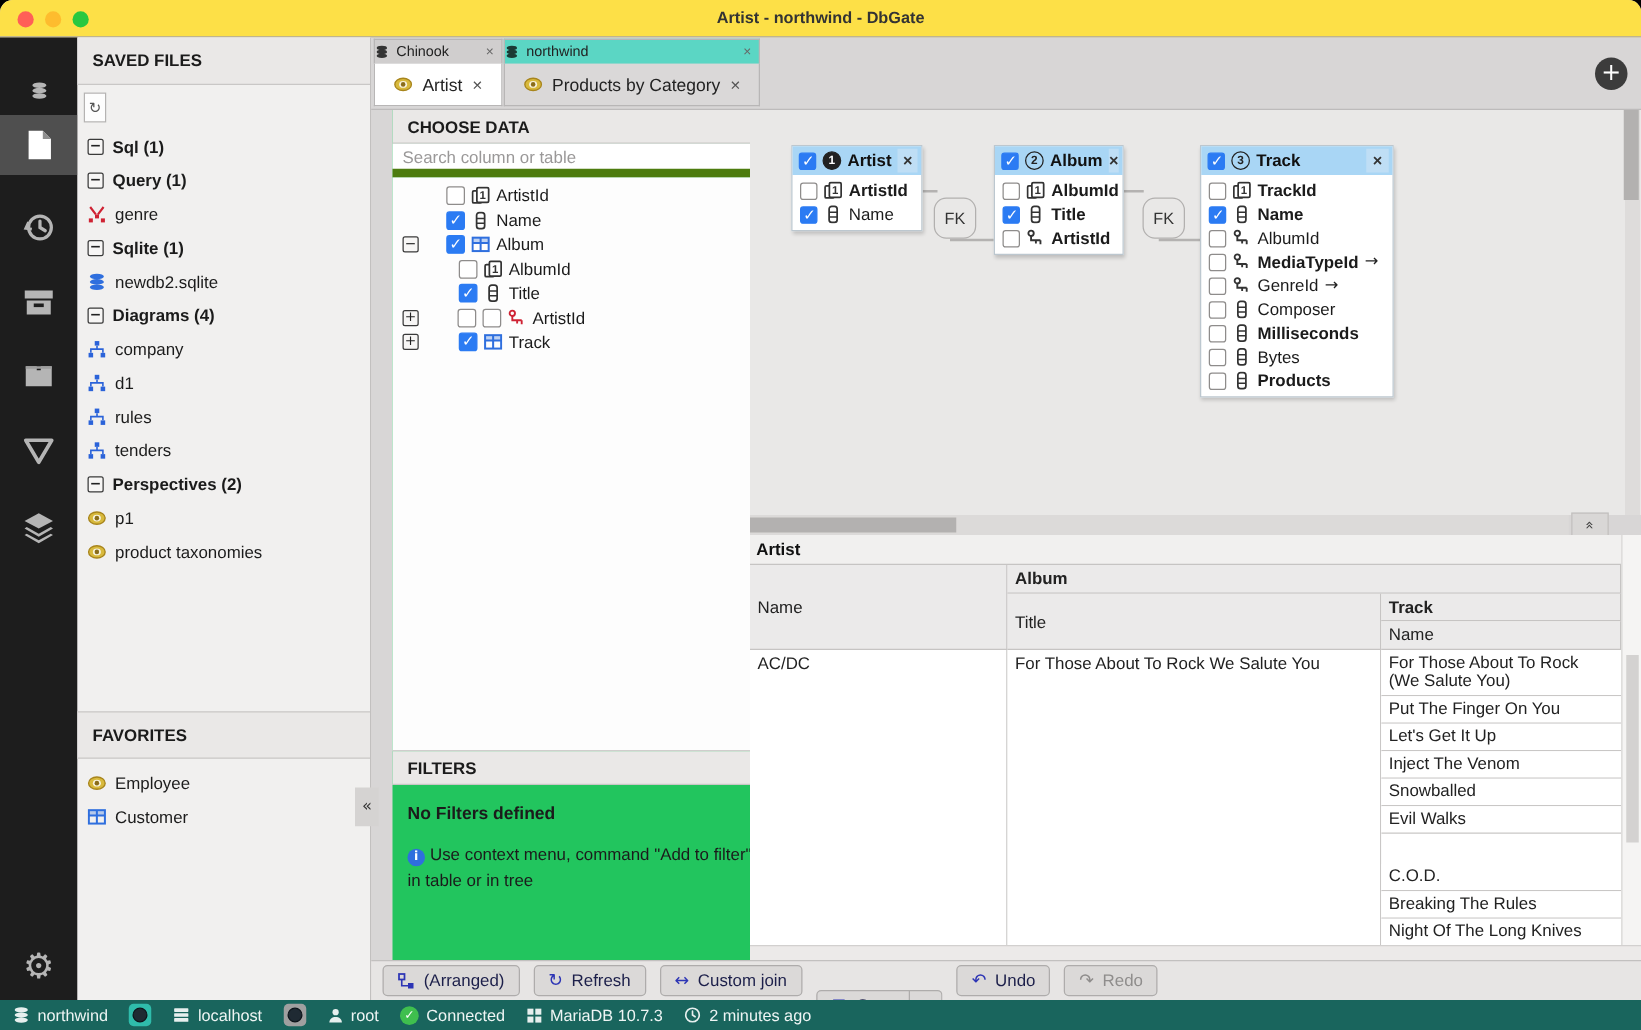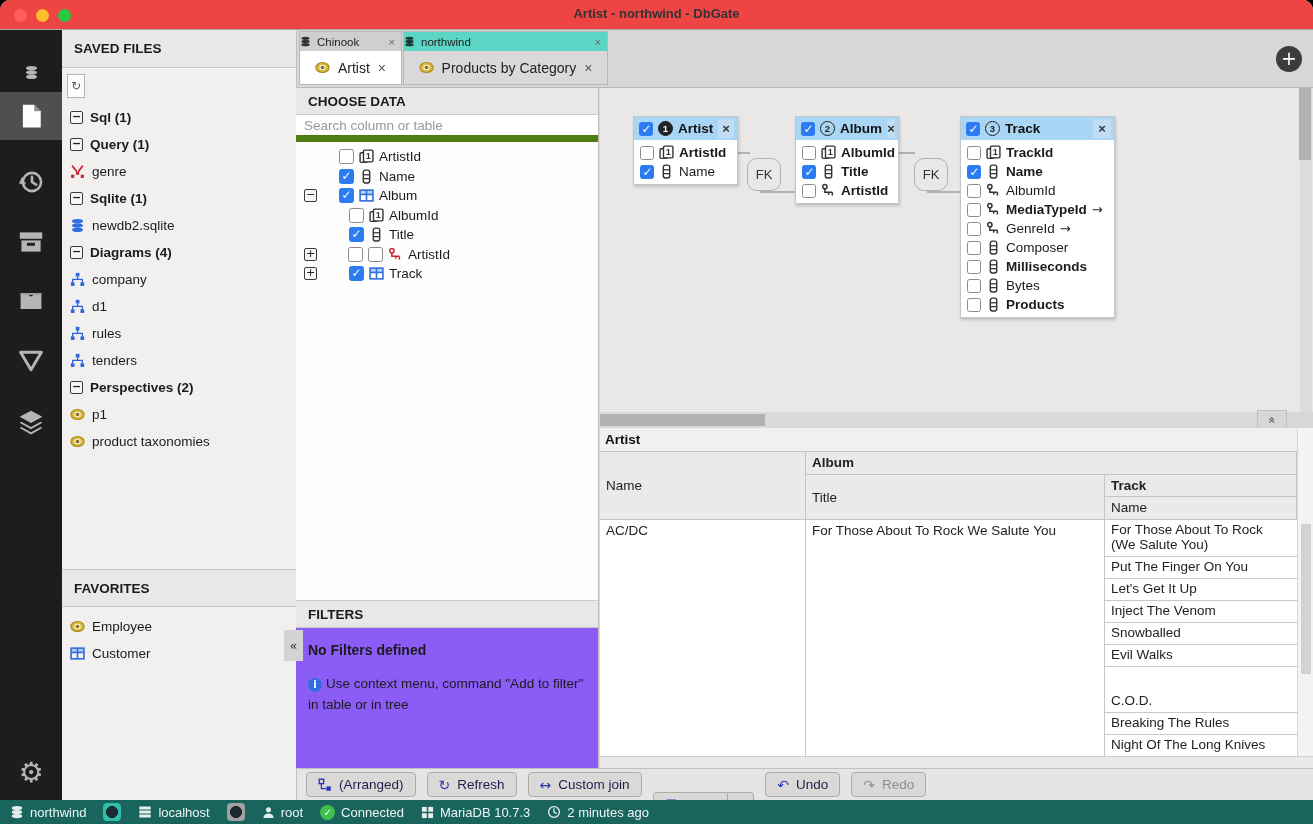--- a/index.html
+++ b/index.html
@@ -1,21 +1,21 @@
 <!DOCTYPE html>
 <html><head>
 <meta charset="utf-8">
 <style>
   html,body{margin:0;padding:0;background:#000;}
   *{box-sizing:border-box;}
   body{font-family:"Liberation Sans",sans-serif;-webkit-font-smoothing:antialiased;}
   #win{position:relative;width:1313px;height:824px;background:#d8d6d6;border-radius:10px 10px 0 0;overflow:hidden;}
 
   
-  #titlebar{position:absolute;left:0;top:0;width:1313px;height:30px;background:#ef4444;border-bottom:1px solid #aaa7a7;}
+  #titlebar{position:absolute;left:0;top:0;width:1313px;height:30px;background:#fde047;border-bottom:1px solid #aaa7a7;}
   .tl{position:absolute;top:9px;width:13px;height:13px;border-radius:50%;}
   #title-text{position:absolute;left:0;right:0;top:6px;text-align:center;font-size:13px;font-weight:700;color:#333;}
 
   
   #activity{position:absolute;left:0;top:30px;width:62px;height:770px;background:#1d1d1d;}
   .act{position:absolute;left:0;width:62px;height:48px;display:flex;align-items:center;justify-content:center;color:#b5b5b5;}
   .act.active{background:#4f4f4f;}
   .act svg{display:block;}
 
   
@@ -35,21 +35,21 @@
   
   #tabstrip{position:absolute;left:297px;top:30px;width:1016px;height:58px;background:#d8d6d6;border-bottom:1px solid #bdbbbb;}
   .tabgroup{position:absolute;top:1px;}
   .ghead{height:20px;display:flex;align-items:center;justify-content:center;gap:6px;font-size:11.5px;color:#222;border:1px solid #b8b6b6;border-bottom:none;}
   .ghead .x{margin-left:auto;margin-right:6px;color:#666;font-size:11px;}
   .tab{height:34px;display:flex;align-items:center;justify-content:center;gap:8px;font-size:14px;color:#222;border:1px solid #b8b6b6;}
   .tab .x{color:#555;font-size:14px;}
   #plusbtn{position:absolute;left:979px;top:16px;width:26px;height:26px;border-radius:50%;background:#3c3c3c;color:#fff;font-size:19px;line-height:24px;text-align:center;font-family:"DejaVu Sans",sans-serif;}
 
   
-  #mid{position:absolute;left:296px;top:88px;width:303px;height:680px;background:#8b5cf6;border-right:1px solid #c2c0bf;}
+  #mid{position:absolute;left:314px;top:88px;width:303px;height:680px;background:#22c55e;border-right:1px solid #c2c0bf;}
   #cd-search{display:block;width:100%;height:27px;border:none;border-bottom:7px solid #4d7c0f;background:#fff;font-size:13.5px;padding:0 8px;color:#333;outline:none;font-family:"Liberation Sans",sans-serif;}
   #cd-search::placeholder{color:#9a9898;}
   #cd-tree{background:#fdfdfd;height:459px;border-bottom:1px solid #cfcdcc;padding-top:5px;}
   .crow{height:19.5px;display:flex;align-items:center;gap:5px;font-size:13.5px;color:#1b1b1b;position:relative;}
   .crow .exp{position:absolute;left:8px;}
   .cb{width:15px;height:15px;border:1.5px solid #8e8c8b;border-radius:2.5px;background:#fff;flex:none;}
   .cb.on{background:#2b7bf3;border-color:#2b7bf3;position:relative;}
   .cb.on::after{content:"✓";position:absolute;left:1.5px;top:-1px;color:#fff;font-size:12px;font-weight:700;font-family:"DejaVu Sans",sans-serif;}
   #filters-body{padding:14px 12px;font-size:13.5px;color:#1b1b1b;position:relative;height:140px;}
   #nofilters{font-weight:700;font-size:14px;margin-bottom:16px;}

